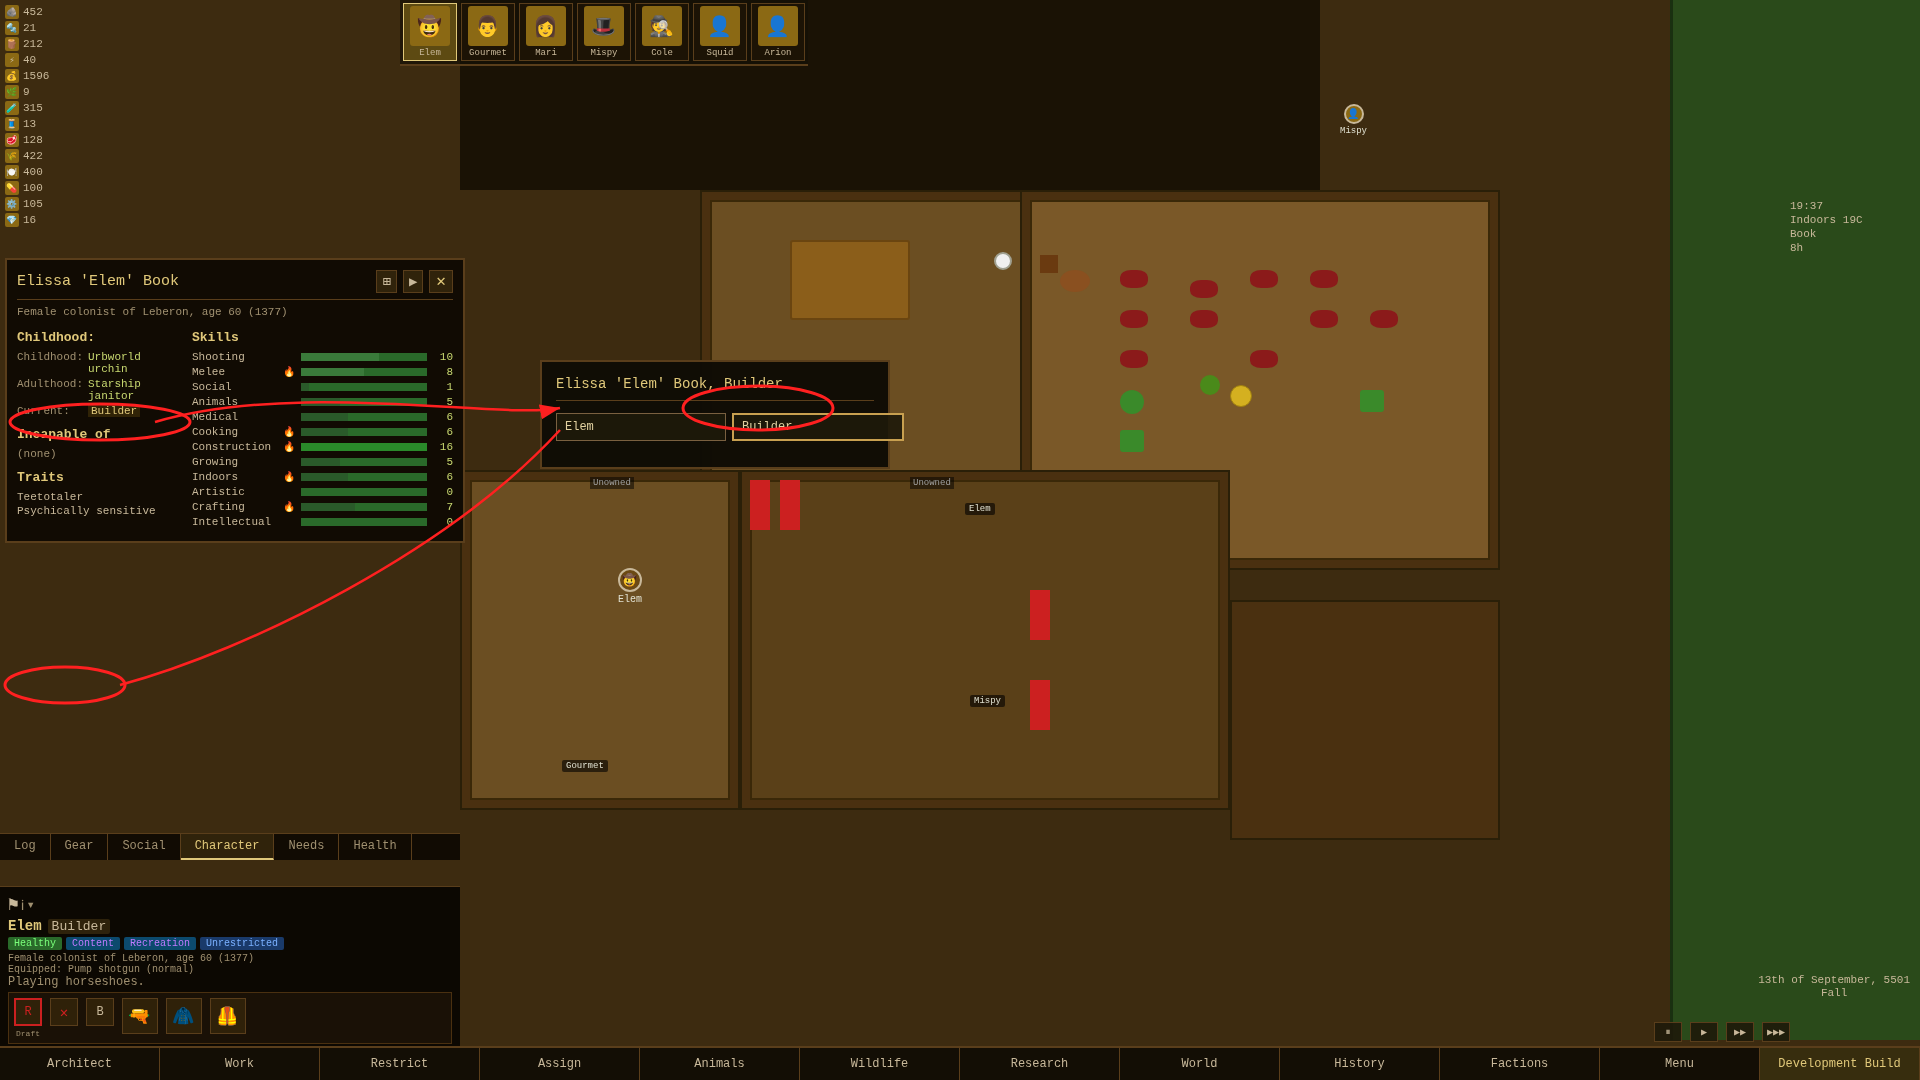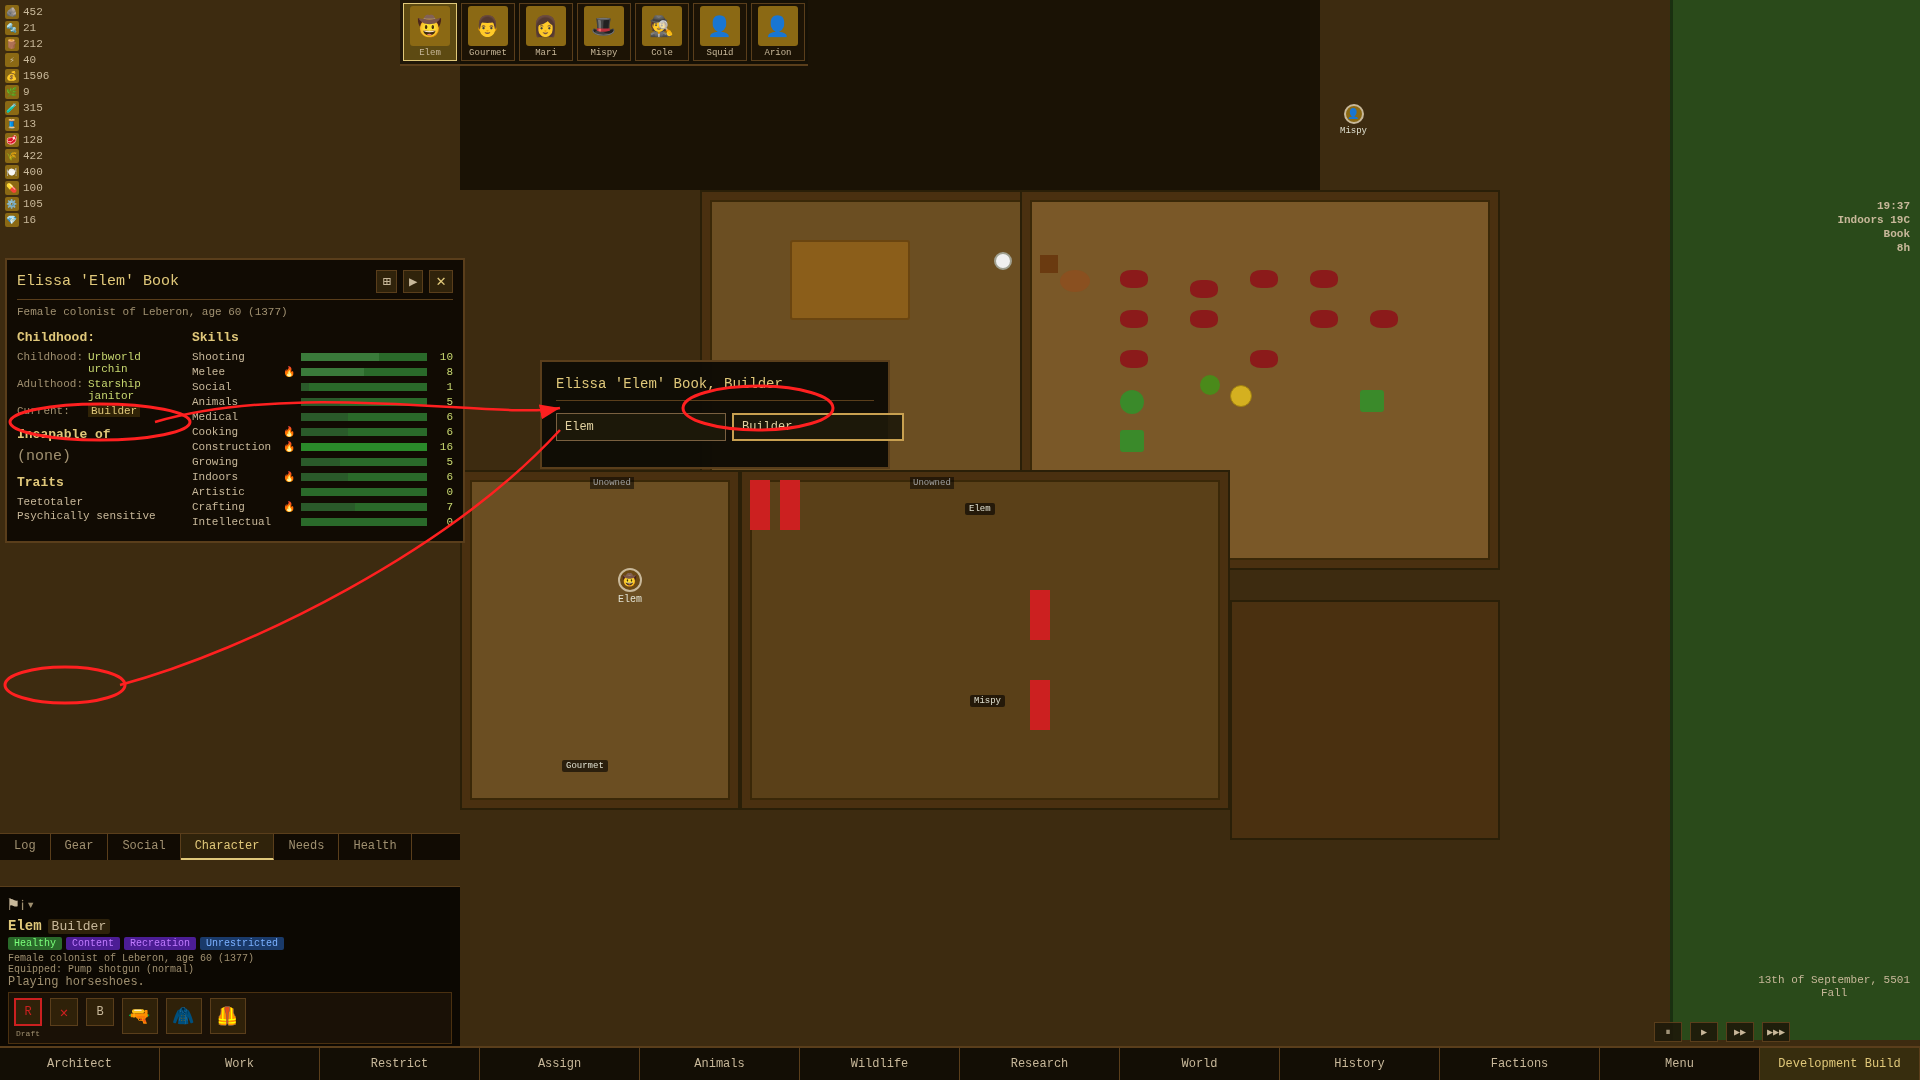--- a/index.html
+++ b/index.html
@@ -255,21 +255,21 @@
       border-bottom: 2px solid #e0c87a;
     }
 
     .badge {
       padding: 1px 6px;
       font-size: 10px;
       border-radius: 2px;
     }
 
     .badge-green { background: #2a6a2a; color: #7aff7a; }
-    .badge-purple { background: #4c1d95; color: #c07aff; }
+    .badge-purple { background: #0c4a6e; color: #c07aff; }
     .badge-blue { background: #1a3a6a; color: #7ab0ff; }
 
     
     #action-bar {
       position: absolute;
       bottom: 0;
       left: 0;
       width: 1920px;
       height: 34px;
       background: rgba(10,7,2,0.98);
@@ -343,22 +343,20 @@
       text-align: center;
     }
 
     
     #right-info {
       position: absolute;
       right: 10px;
       top: 200px;
       width: 120px;
       z-index: 50;
-      text-align: right;
-      font-weight: bold;
     }
 
     .info-row {
       font-size: 11px;
       color: #c8b89a;
       margin-bottom: 2px;
     }
 
     
     .room-dark {
@@ -674,21 +672,21 @@
         <span class="backstory-label">Adulthood:</span>
         <span class="backstory-value">Starship janitor</span>
       </div>
       <div class="backstory-row">
         <span class="backstory-label">Current:</span>
         <span class="backstory-value" style="color:#e0c87a;background:rgba(80,60,10,0.5);padding:0 3px;">Builder</span>
       </div>
 
       <div class="incapable-section">
         <div class="section-title">Incapable of</div>
-        <div style="font-size:15px;color:#a09070;">(none)</div>
+        <div style="font-size:11px;color:#a09070;">(none)</div>
       </div>
 
       <div class="traits-section">
         <div class="section-title">Traits</div>
         <div class="trait-item">Teetotaler</div>
         <div class="trait-item">Psychically sensitive</div>
       </div>
     </div>
 
     <div class="panel-right">

